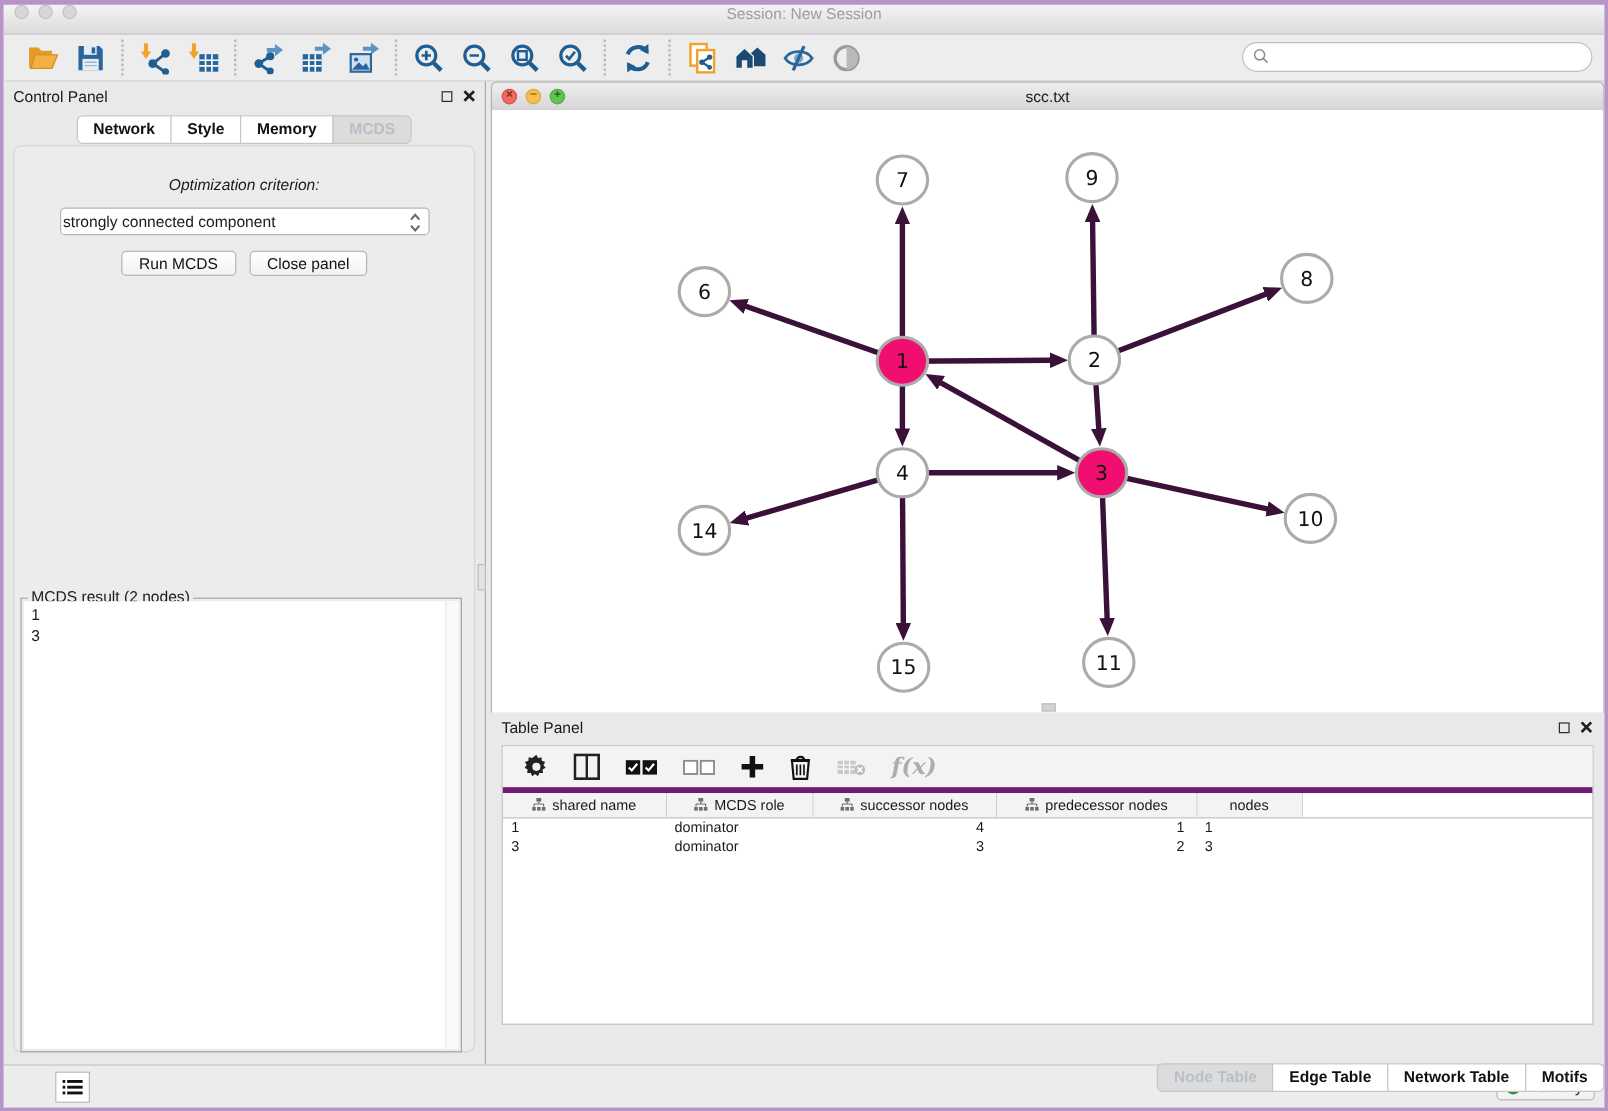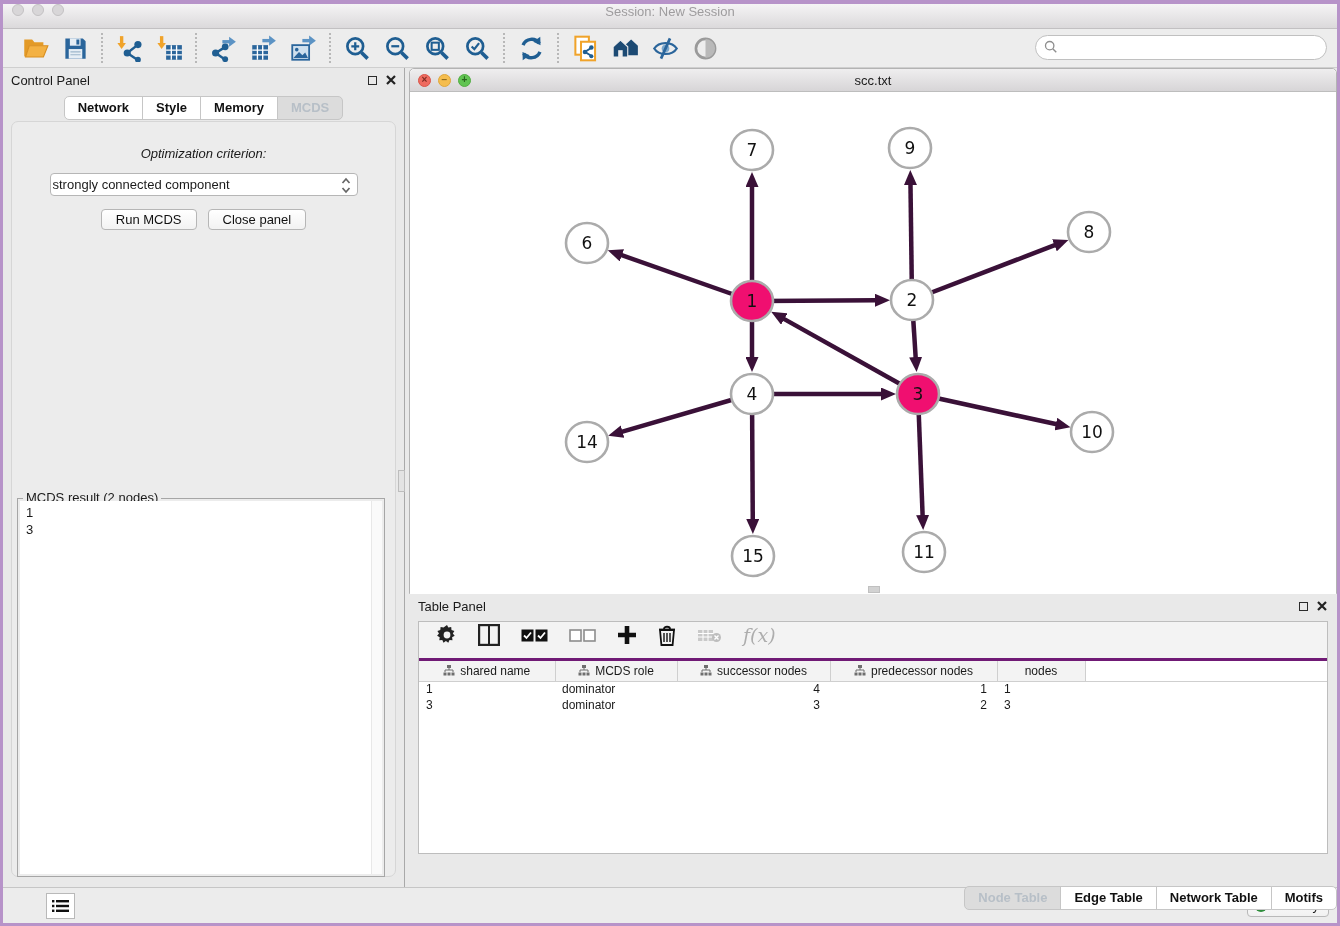--- a/index.html
+++ b/index.html
@@ -78,22 +78,22 @@
   .tl-group { display:flex; gap:7px; margin-left:8px; }
   .net-title { position:absolute; left:0; right:0; text-align:center; font-size:13px; }
   .net-canvas { position:relative; width:926px; height:502px; background:#fff; overflow:hidden; }
   .net-grip { position:absolute; left:458px; bottom:1px; width:12px; height:7px;
     background:#d2d2d2; border:1px solid #c0c0c0; }
 
   
   .table-panel { position:absolute; left:406px; top:590px; right:0; bottom:36px; background:#e9e9e9; }
   .tp-box { position:absolute; left:9px; right:9px; top:27px; height:233px;
     background:#fff; border:1px solid #bdbdbd; }
-  .tp-toolbar { height:39px; background:#f3f3f3; border-bottom:3px solid #701a75;
-    display:flex; align-items:flex-start; gap:21px; padding-left:18px; }
+  .tp-toolbar { height:39px; background:#f3f3f3; border-bottom:5px solid #701a75;
+    display:flex; align-items:center; gap:21px; padding-left:18px;font-weight:bold; }
   .tp-tool { display:flex; align-items:center; justify-content:center; height:26px; }
   .fx { font-family:"DejaVu Serif","Liberation Serif",serif; font-style:italic; font-size:19px; color:#adadad; }
   .tp-table { width:100%; border-collapse:collapse; table-layout:fixed; }
   .tp-table th { height:20px; background:#f3f3f3; border-right:1px solid #cfcfcf;
     border-bottom:1px solid #cfcfcf; font-weight:400; font-size:12px; text-align:center;
     position:relative; overflow:hidden; white-space:nowrap;margin-top:48px; }
   .tp-table th .th-inner { display:flex; align-items:center; justify-content:center; gap:5px; }
   .tp-table td { height:16px; font-size:12px; padding:0 10px; overflow:hidden; white-space:nowrap; }
   .tp-table td.al { text-align:left; padding-left:7px; }
   .tp-table td.ar { text-align:right; }

